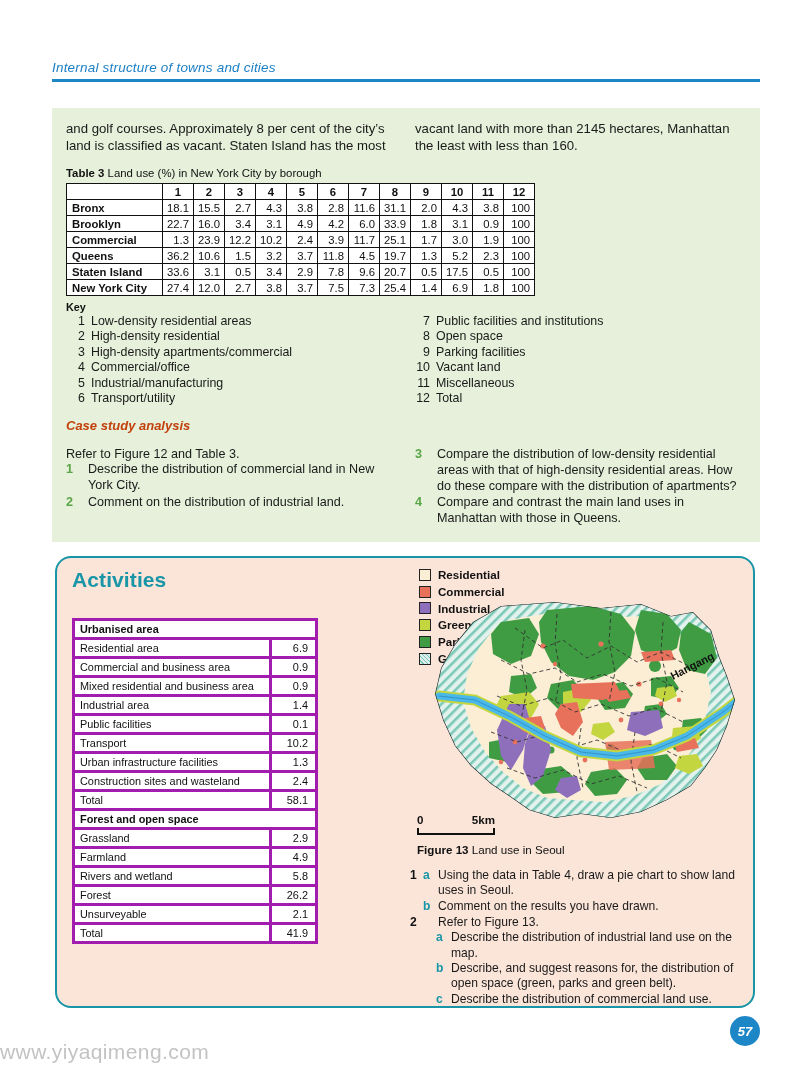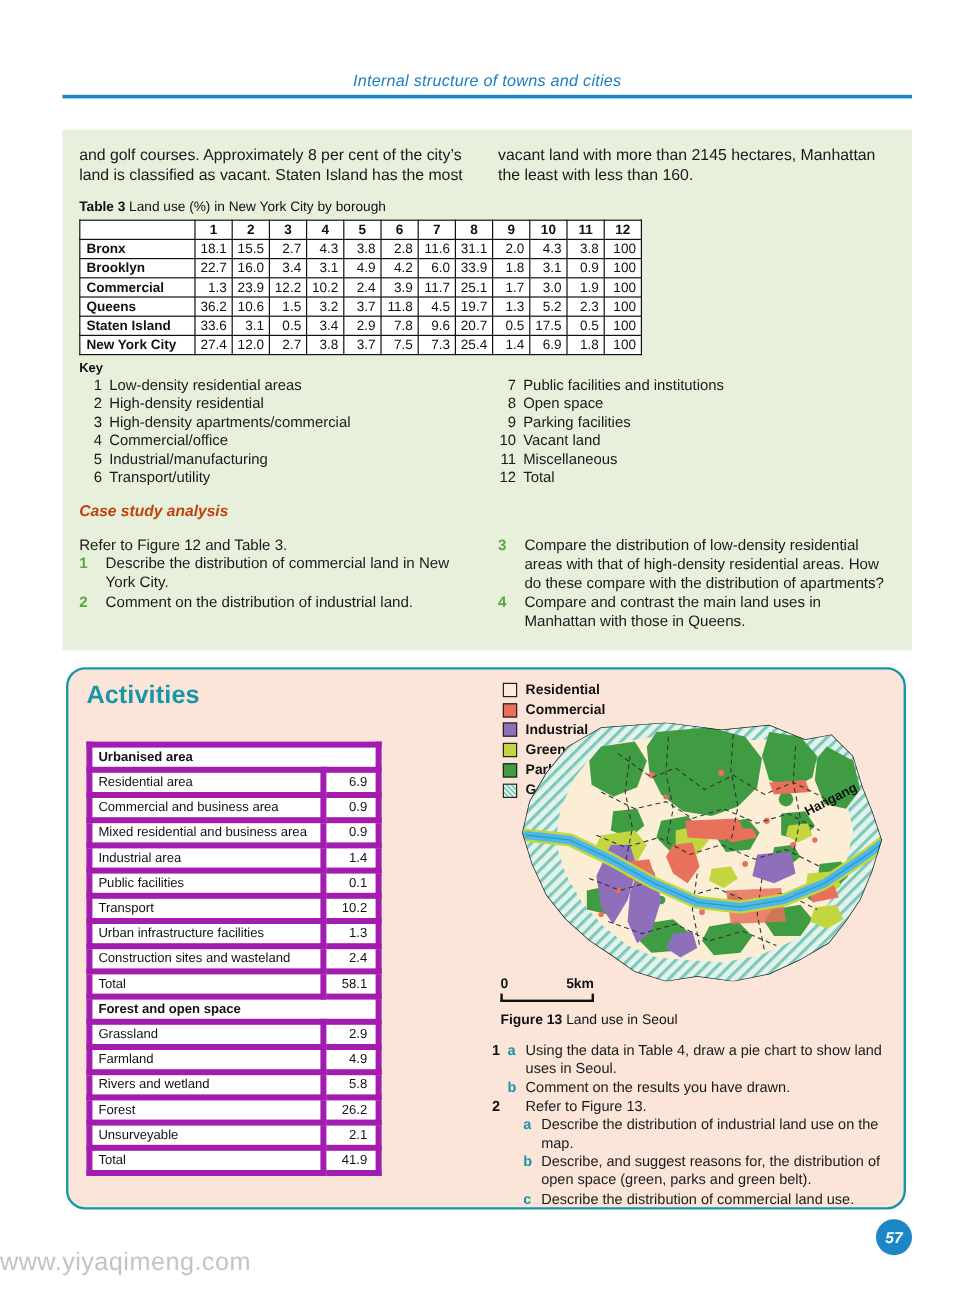--- a/index.html
+++ b/index.html
@@ -11,21 +11,21 @@
     position:relative;
     overflow:hidden;
   }
   .page{position:absolute;inset:0;}
 
   
   #running-head{
     position:absolute;left:52px;top:60px;width:708px;
   }
   #running-head .rh-text{
-    text-align:center;
+    text-align:left;
     font-style:italic;
     font-size:13.5px;
     color:#1b7fc4;
     letter-spacing:.2px;
     padding-bottom:4px;
   }
   #running-head .rh-rule{
     height:3px;background:#1c86c6;width:100%;
   }
 
@@ -105,21 +105,21 @@
     position:absolute;left:15px;top:60px;
     font-size:11px;color:#111;
   }
   #table4-wrap{position:absolute;left:15px;top:60px;width:246px;}
   table.t4{
     border-collapse:collapse;width:246px;background:#fff;
     font-size:10.9px;color:#111;
     border:1.5px solid #1b8fc0;
   }
   table.t4 td{
-    border:5px solid #a21caf;
+    border:3px solid #a21caf;
     padding:2px 5px;height:15.2px;box-sizing:border-box;
   }
   table.t4 td.sect{font-weight:bold;}
   table.t4 td.lbl{text-align:left;}
   table.t4 td.v{text-align:right;width:46px;padding-right:7px;}
 
   
   #map-legend{position:absolute;left:362px;top:9px;}
   .leg-row{display:flex;align-items:center;font-size:11.6px;color:#111;line-height:15.6px;margin-bottom:1.2px;font-weight:bold;}
   .swatch{

